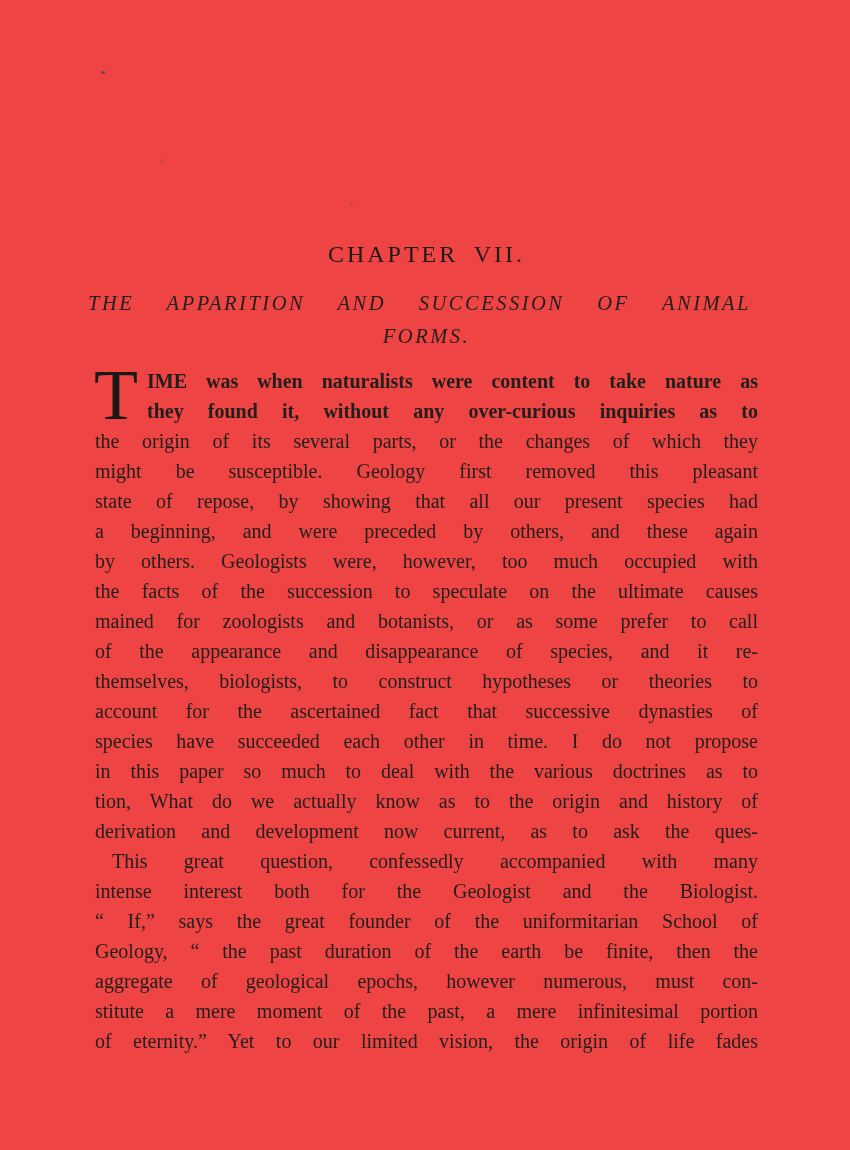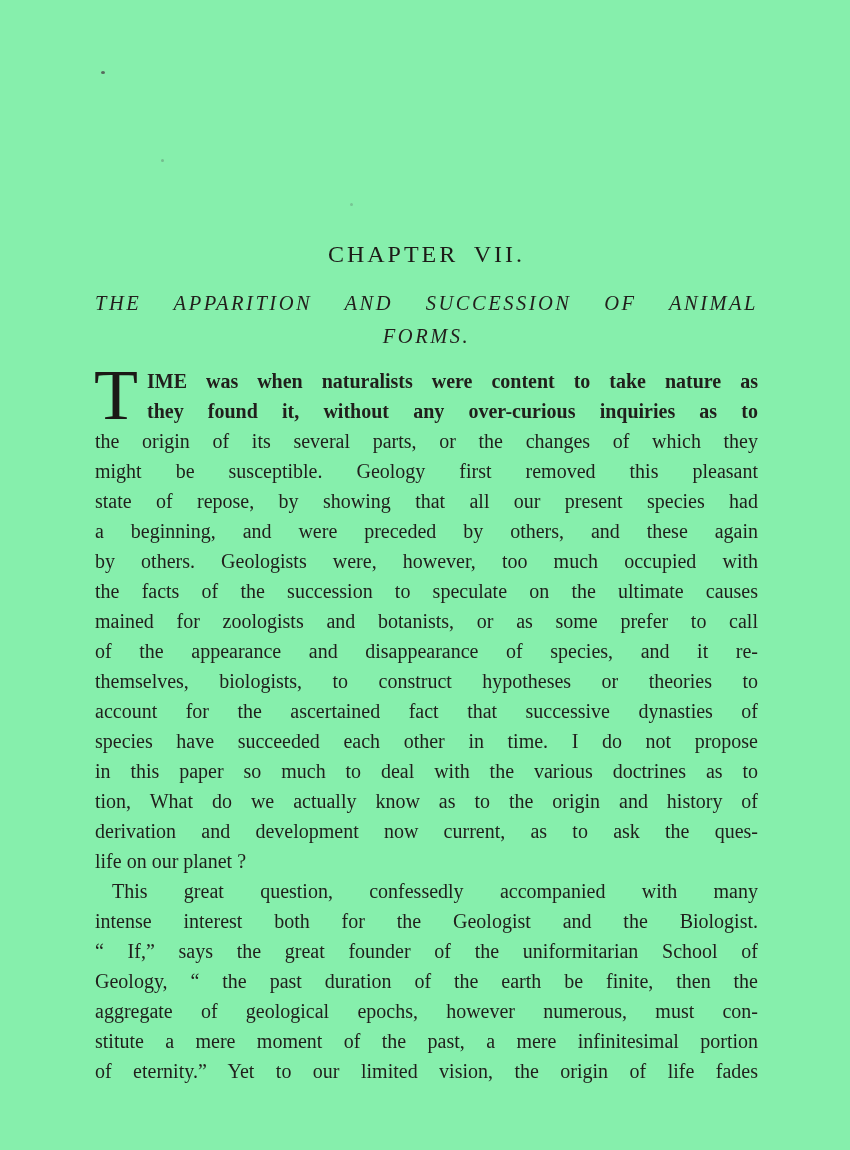--- a/index.html
+++ b/index.html
@@ -6,34 +6,34 @@
   body {
     width: 850px; height: 1150px;
     background: #fcfcfa;
     font-family: "Liberation Serif", "DejaVu Serif", serif;
     color: #201e1b;
     overflow: hidden;
   }
   .page {
     position: relative;
     width: 850px; height: 1150px;
-    background: #86efac;
+    background: #ef4444;
   }
   .heading {
     position: absolute;
     left: 95px; top: 241px; width: 663px;
     text-align: center;
     font-size: 24px;
     letter-spacing: 3px;
     word-spacing: 7px;
     color: #1d1b18;
   }
   .subtitle1 {
     position: absolute;
-    left: 95px; top: 292px; width: 663px;
+    left: 88px; top: 292px; width: 663px;
     font-style: italic;
     font-size: 20.5px;
     letter-spacing: 2.5px;
     text-align: justify;
     text-align-last: justify;
     color: #221f1c;
     white-space: normal;
   }
   .subtitle2 {
     position: absolute;
@@ -95,21 +95,20 @@
     <div class="ln">by others.  Geologists were, however, too much occupied with</div>
     <div class="ln">the facts of the succession to speculate on the ultimate causes</div>
     <div class="ln">mained for zoologists and botanists, or as some prefer to call</div>
     <div class="ln">of the appearance and disappearance of species, and it re-</div>
     <div class="ln">themselves, biologists, to construct hypotheses or theories to</div>
     <div class="ln">account for the ascertained fact that successive dynasties of</div>
     <div class="ln">species have succeeded each other in time.  I do not propose</div>
     <div class="ln">in this paper so much to deal with the various doctrines as to</div>
     <div class="ln">tion, What do we actually know as to the origin and history of</div>
     <div class="ln">derivation and development now current, as to ask the ques-</div>
-    <div class="ln short">life on our planet ?</div>
     <div class="ln pindent">This great question, confessedly accompanied with many</div>
     <div class="ln">intense interest both for the Geologist and the Biologist.</div>
     <div class="ln">“ If,” says the great founder of the uniformitarian School of</div>
     <div class="ln">Geology, “ the past duration of the earth be finite, then the</div>
     <div class="ln">aggregate of geological epochs, however numerous, must con-</div>
     <div class="ln">stitute a mere moment of the past, a mere infinitesimal portion</div>
     <div class="ln">of eternity.”  Yet to our limited vision, the origin of life fades</div>
   </div>
 </div>
 

